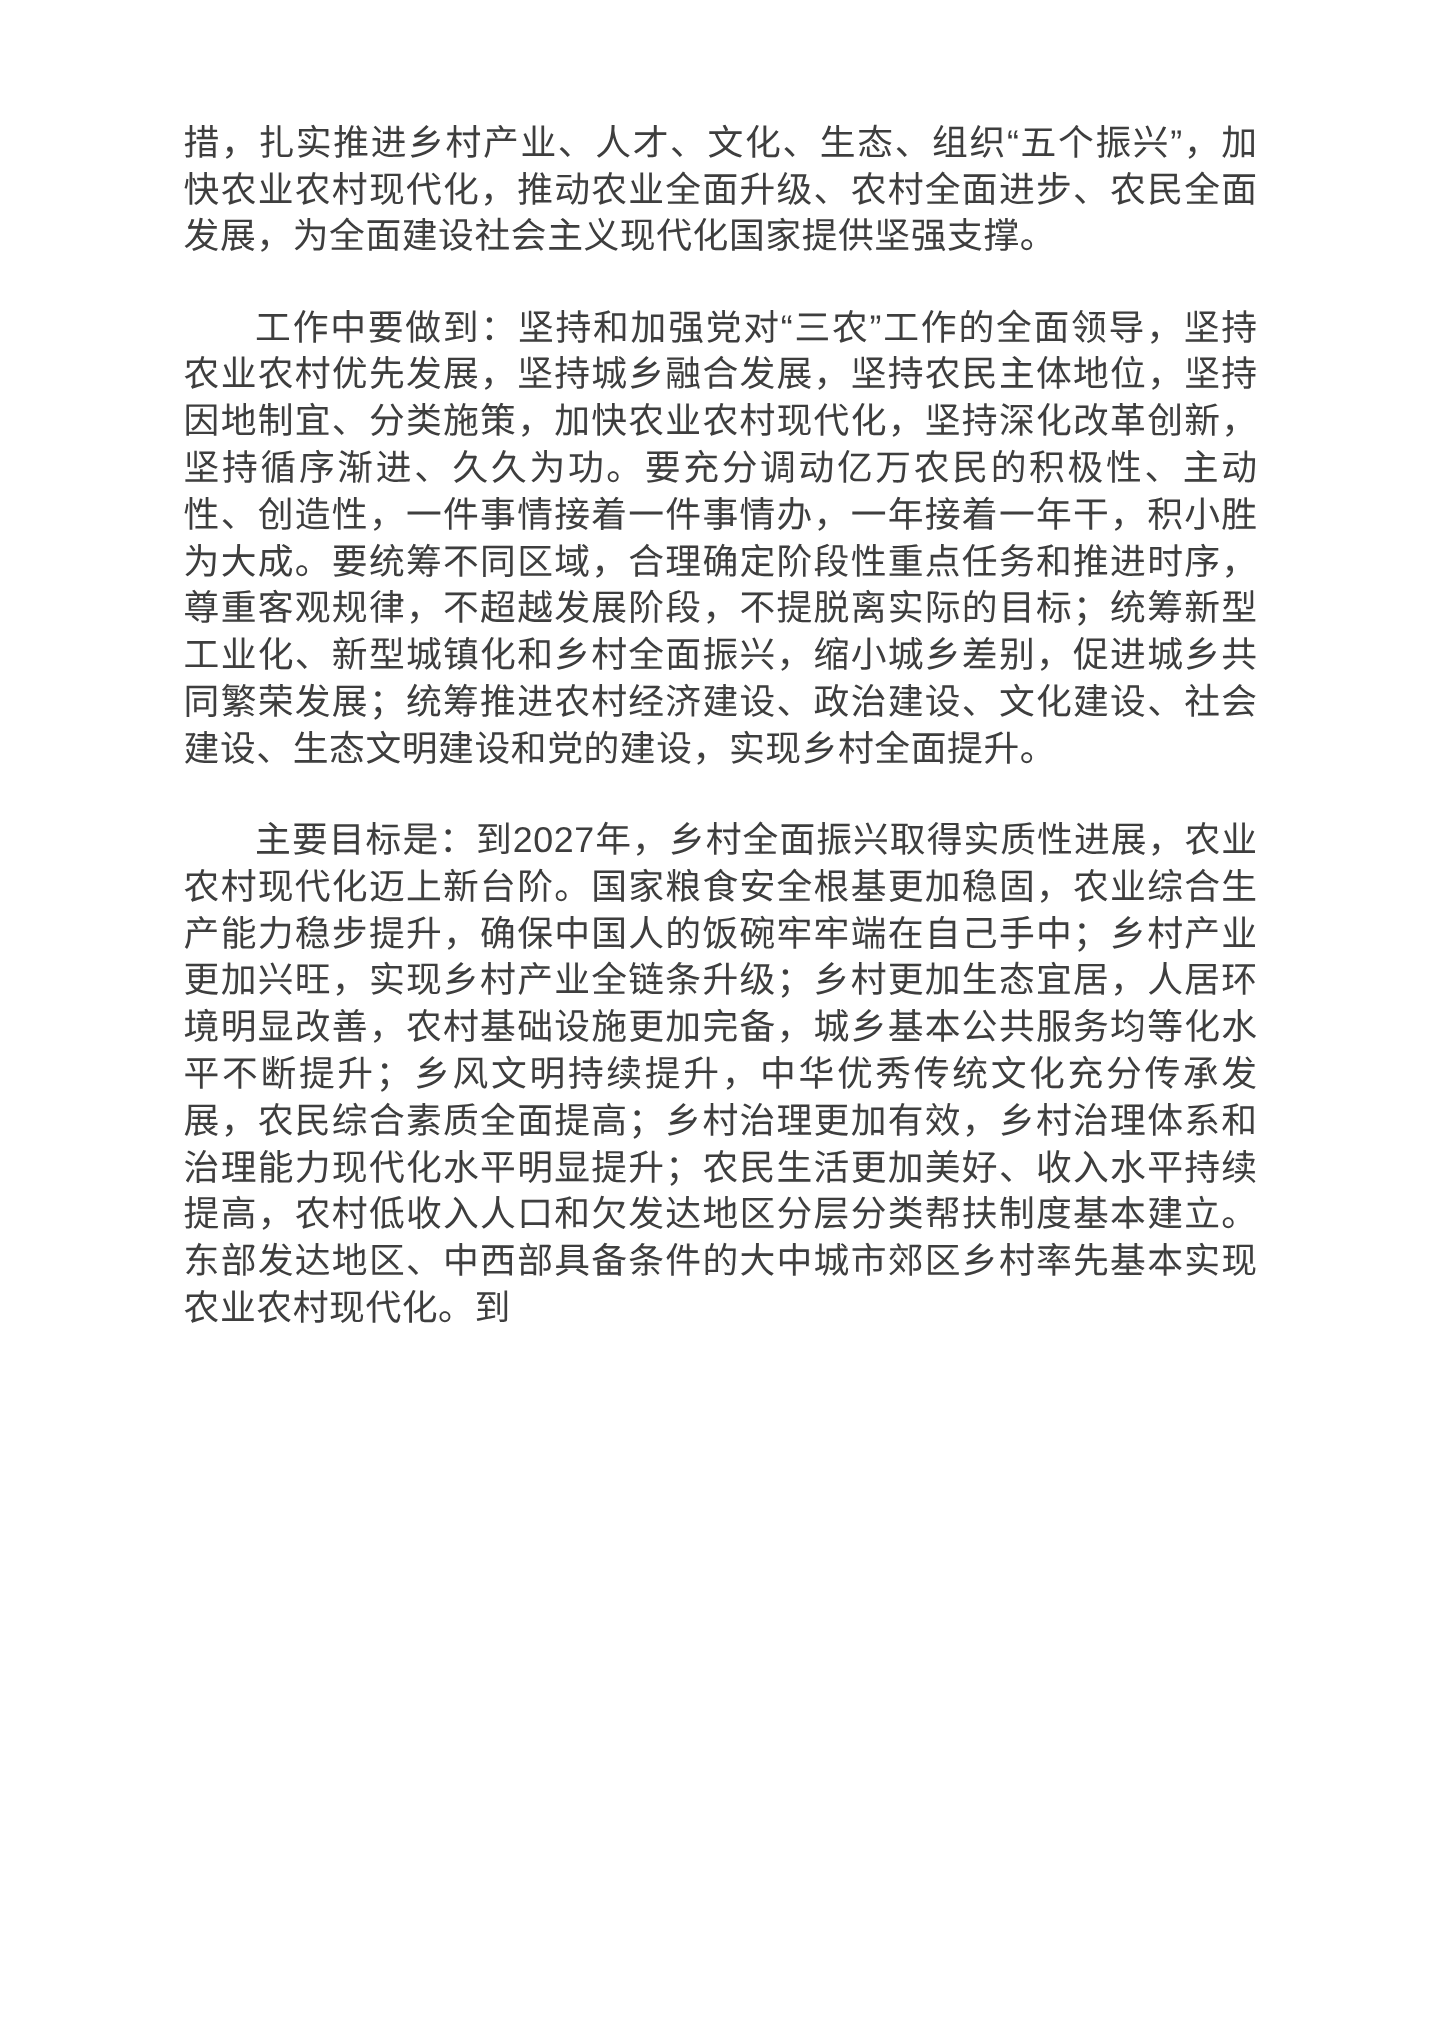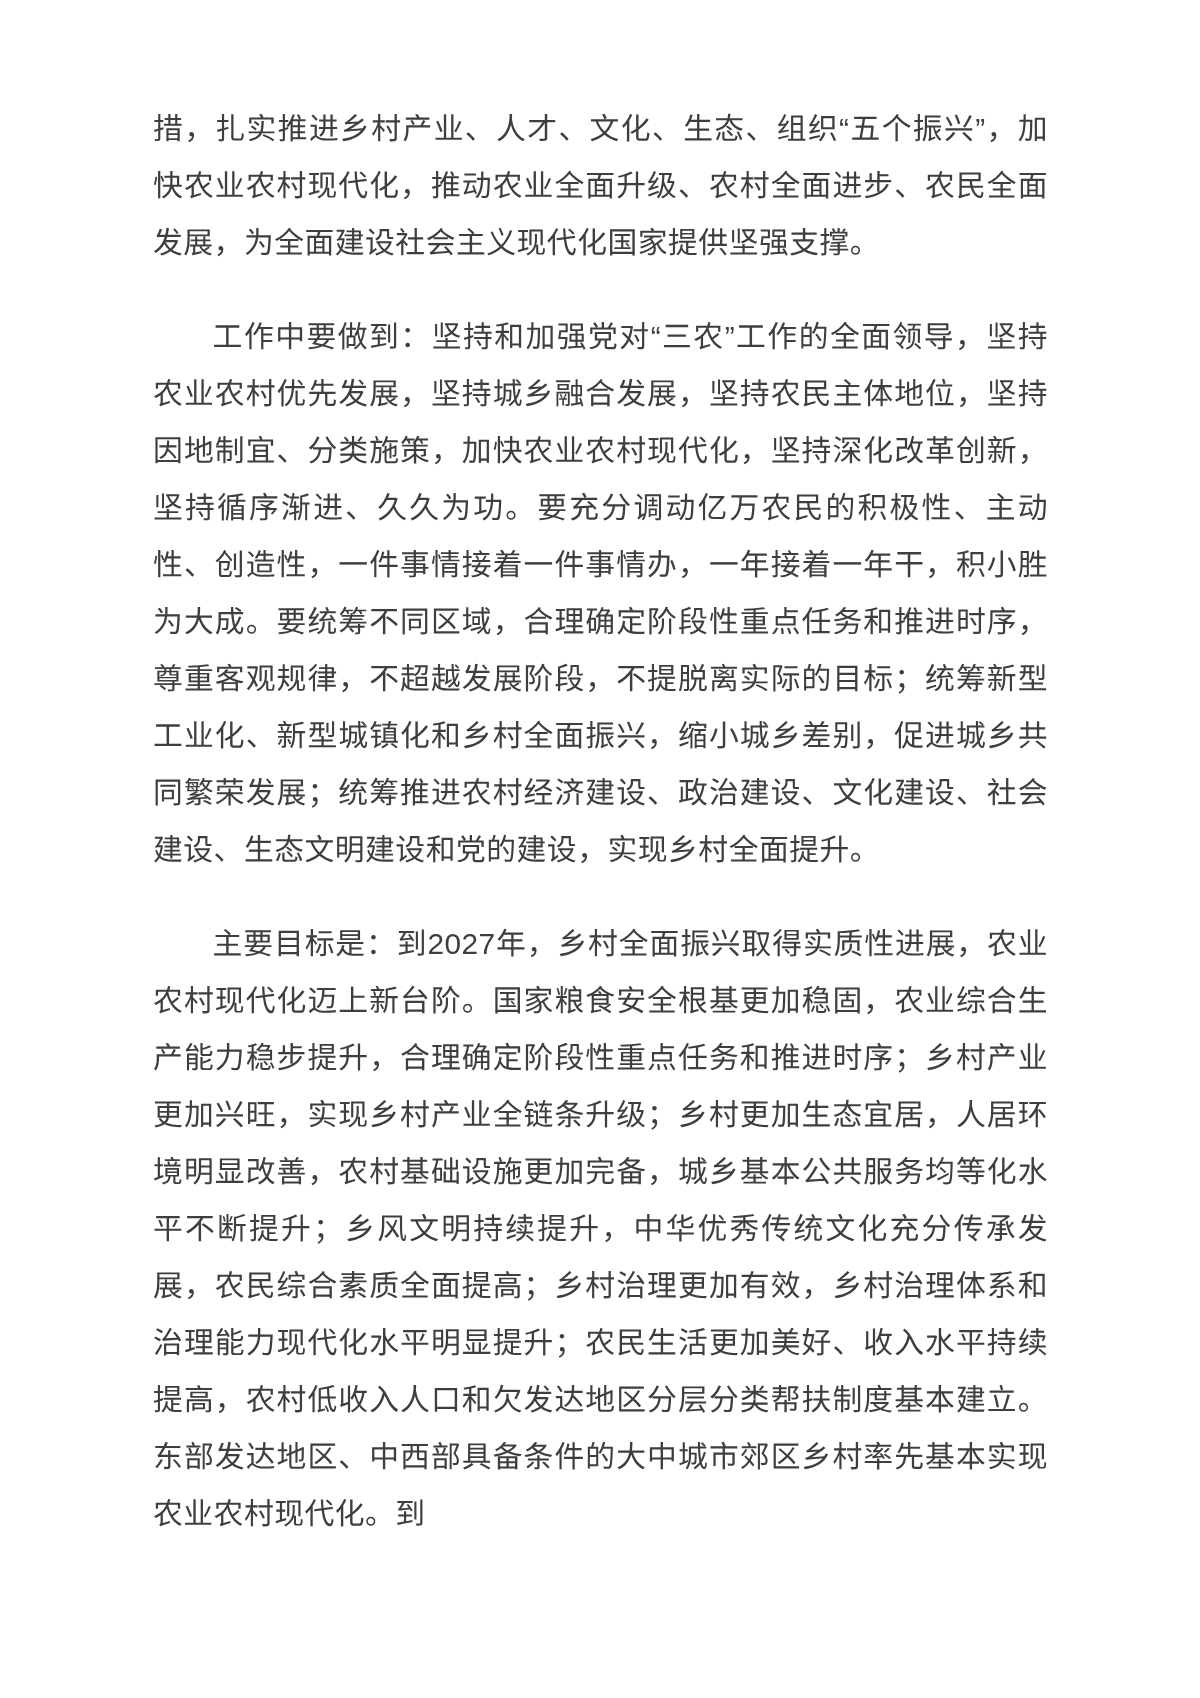--- a/index.html
+++ b/index.html
@@ -23,34 +23,34 @@
     background: #ffffff;
   }
   .text-block {
     position: absolute;
     left: 153px;
     top: 100px;
     width: 895px;
   }
   .para {
     font-size: 29.8px;
-    line-height: 57px;
+    line-height: 39px;
     color: #3e3e3e;
     text-align: justify;
     text-justify: inter-ideograph;
     letter-spacing: 0.5px;
     margin: 0 0 37px 0;
     word-break: break-all;
   }
   .para.indent {
     text-indent: 2em;
   }
 </style>
 </head>
 <body>
 
 <div class="page">
   <div class="text-block">
     <p class="para">措，扎实推进乡村产业、人才、文化、生态、组织“五个振兴”，加快农业农村现代化，推动农业全面升级、农村全面进步、农民全面发展，为全面建设社会主义现代化国家提供坚强支撑。</p>
     <p class="para indent">工作中要做到：坚持和加强党对“三农”工作的全面领导，坚持农业农村优先发展，坚持城乡融合发展，坚持农民主体地位，坚持因地制宜、分类施策，加快农业农村现代化，坚持深化改革创新，坚持循序渐进、久久为功。要充分调动亿万农民的积极性、主动性、创造性，一件事情接着一件事情办，一年接着一年干，积小胜为大成。要统筹不同区域，合理确定阶段性重点任务和推进时序，尊重客观规律，不超越发展阶段，不提脱离实际的目标；统筹新型工业化、新型城镇化和乡村全面振兴，缩小城乡差别，促进城乡共同繁荣发展；统筹推进农村经济建设、政治建设、文化建设、社会建设、生态文明建设和党的建设，实现乡村全面提升。</p>
-    <p class="para indent">主要目标是：到2027年，乡村全面振兴取得实质性进展，农业农村现代化迈上新台阶。国家粮食安全根基更加稳固，农业综合生产能力稳步提升，合理确定阶段性重点任务和推进时序；乡村产业更加兴旺，实现乡村产业全链条升级；乡村更加生态宜居，人居环境明显改善，农村基础设施更加完备，城乡基本公共服务均等化水平不断提升；乡风文明持续提升，中华优秀传统文化充分传承发展，农民综合素质全面提高；乡村治理更加有效，乡村治理体系和治理能力现代化水平明显提升；农民生活更加美好、收入水平持续提高，农村低收入人口和欠发达地区分层分类帮扶制度基本建立。东部发达地区、中西部具备条件的大中城市郊区乡村率先基本实现农业农村现代化。到</p>
+    <p class="para indent">主要目标是：到2027年，乡村全面振兴取得实质性进展，农业农村现代化迈上新台阶。国家粮食安全根基更加稳固，农业综合生产能力稳步提升，确保中国人的饭碗牢牢端在自己手中；乡村产业更加兴旺，实现乡村产业全链条升级；乡村更加生态宜居，人居环境明显改善，农村基础设施更加完备，城乡基本公共服务均等化水平不断提升；乡风文明持续提升，中华优秀传统文化充分传承发展，农民综合素质全面提高；乡村治理更加有效，乡村治理体系和治理能力现代化水平明显提升；农民生活更加美好、收入水平持续提高，农村低收入人口和欠发达地区分层分类帮扶制度基本建立。东部发达地区、中西部具备条件的大中城市郊区乡村率先基本实现农业农村现代化。到</p>
   </div>
 </div>
 
 </body></html>

